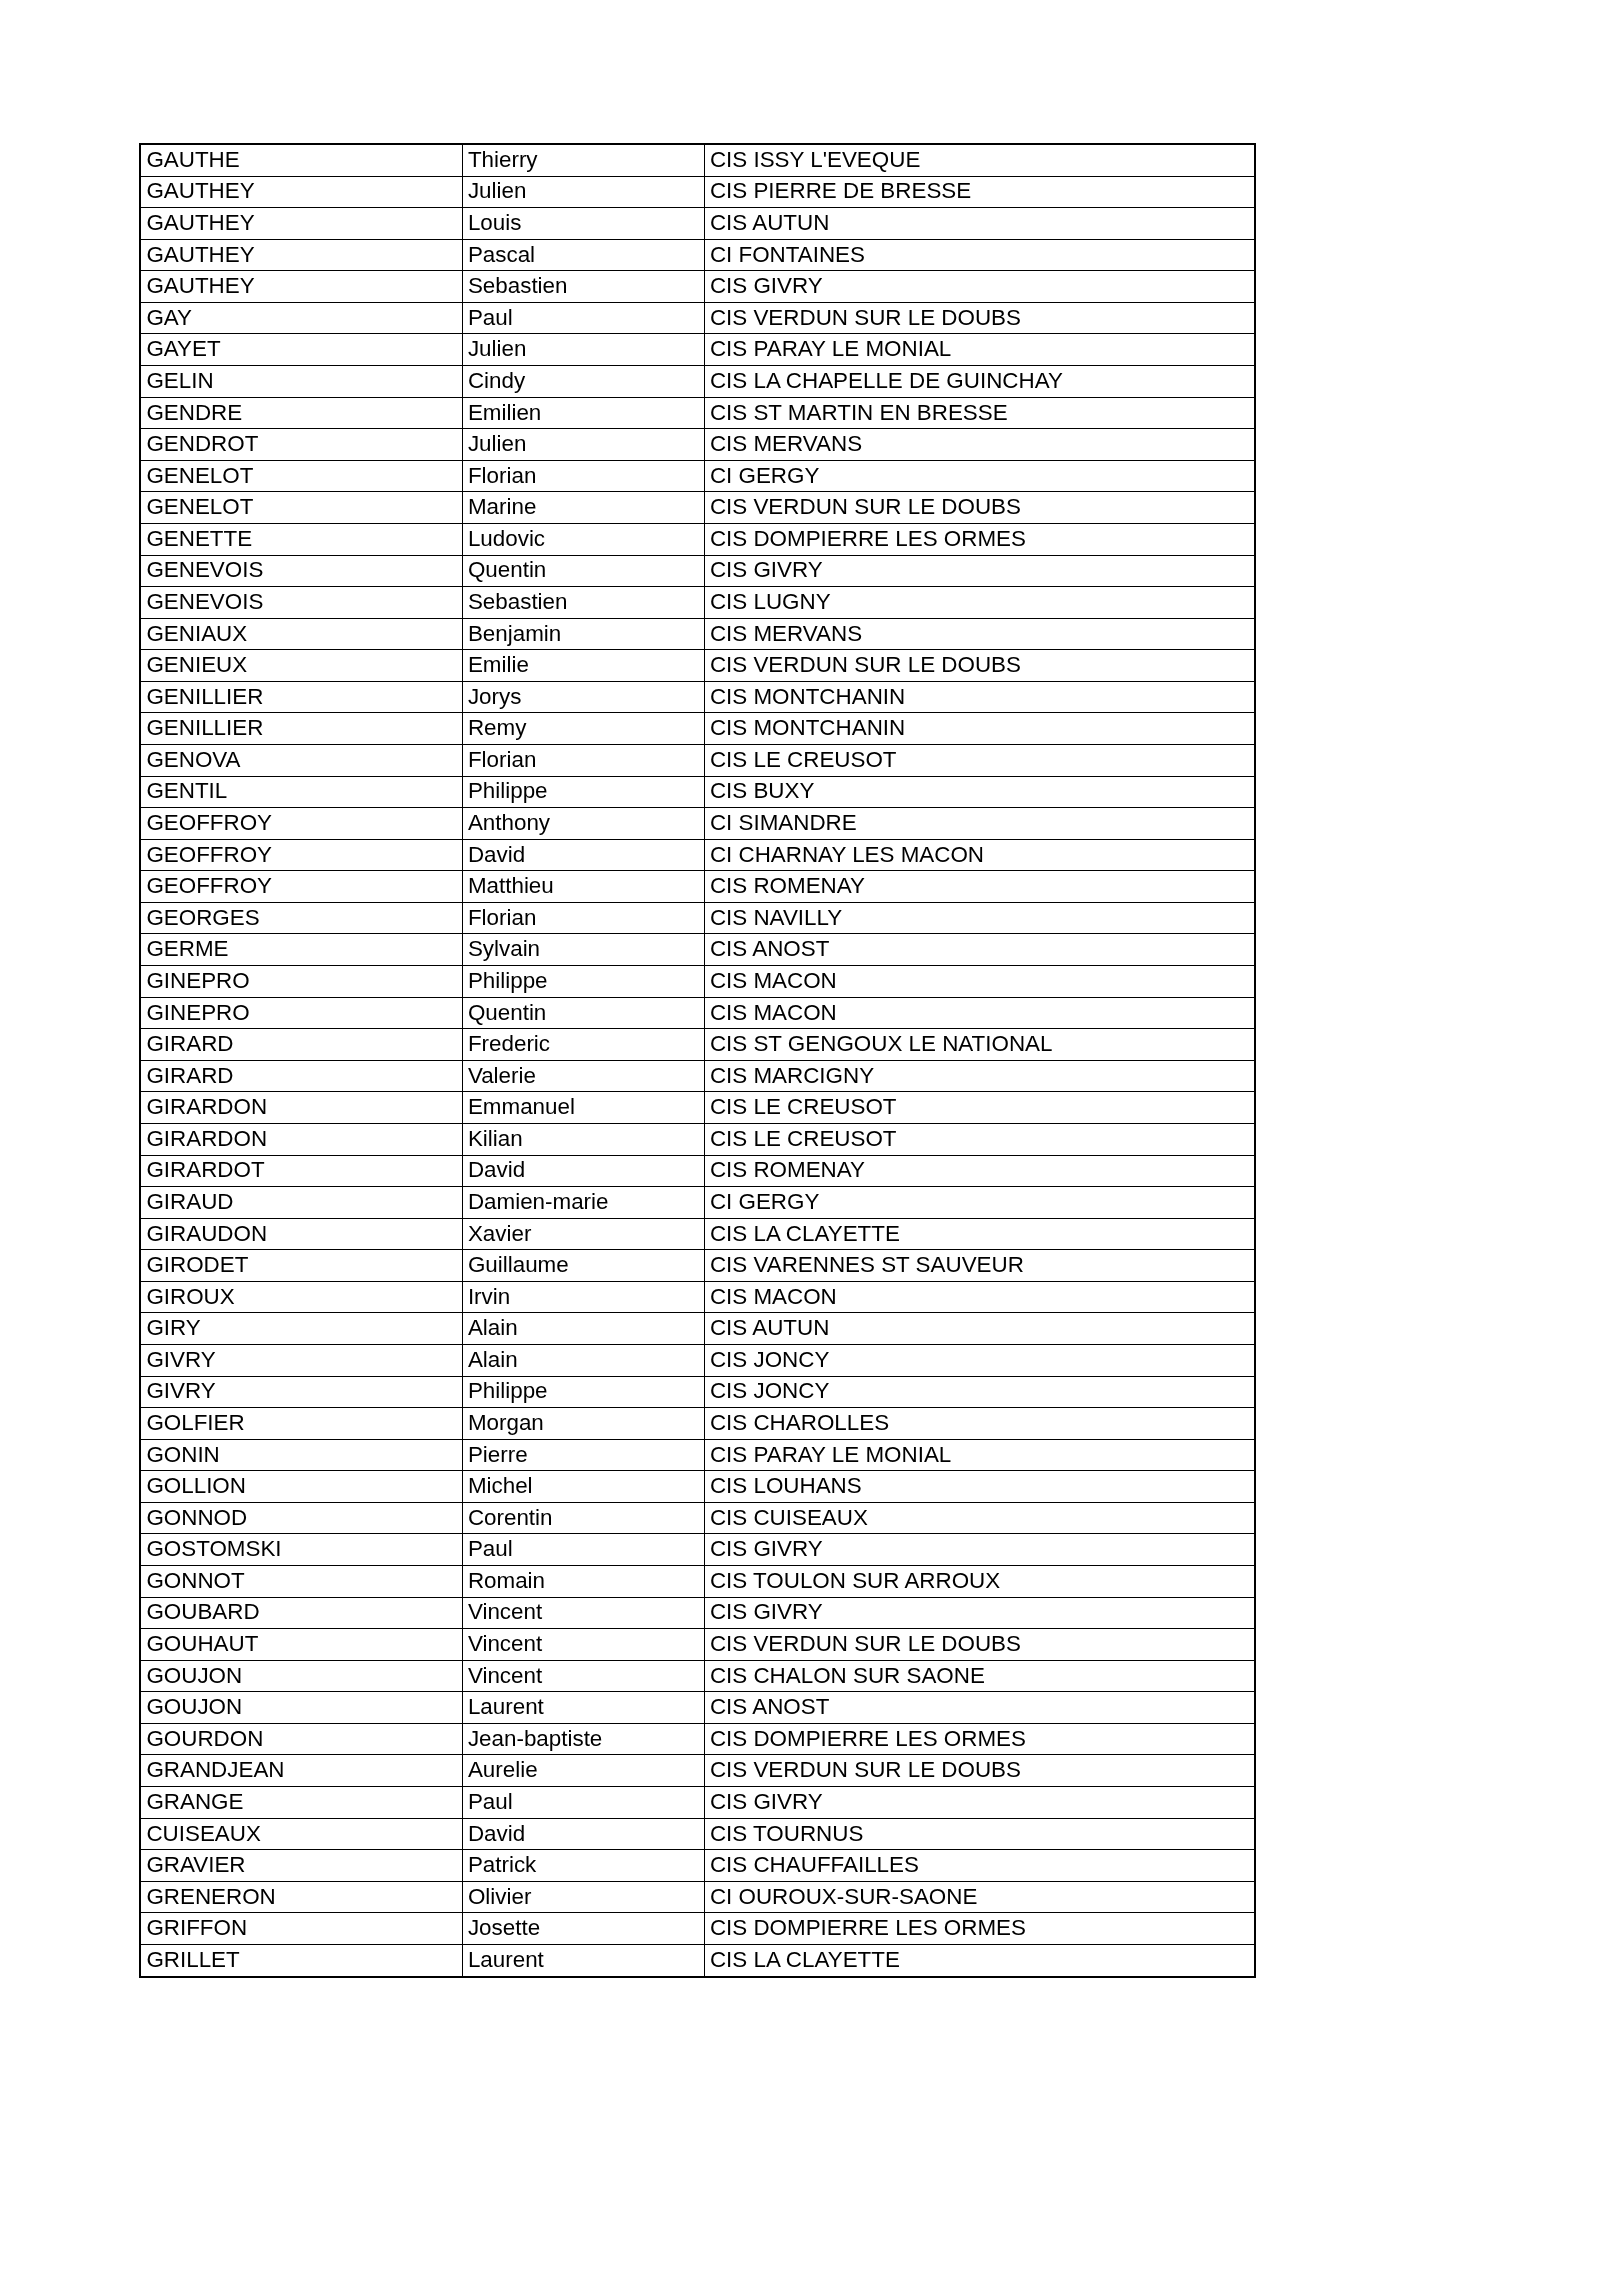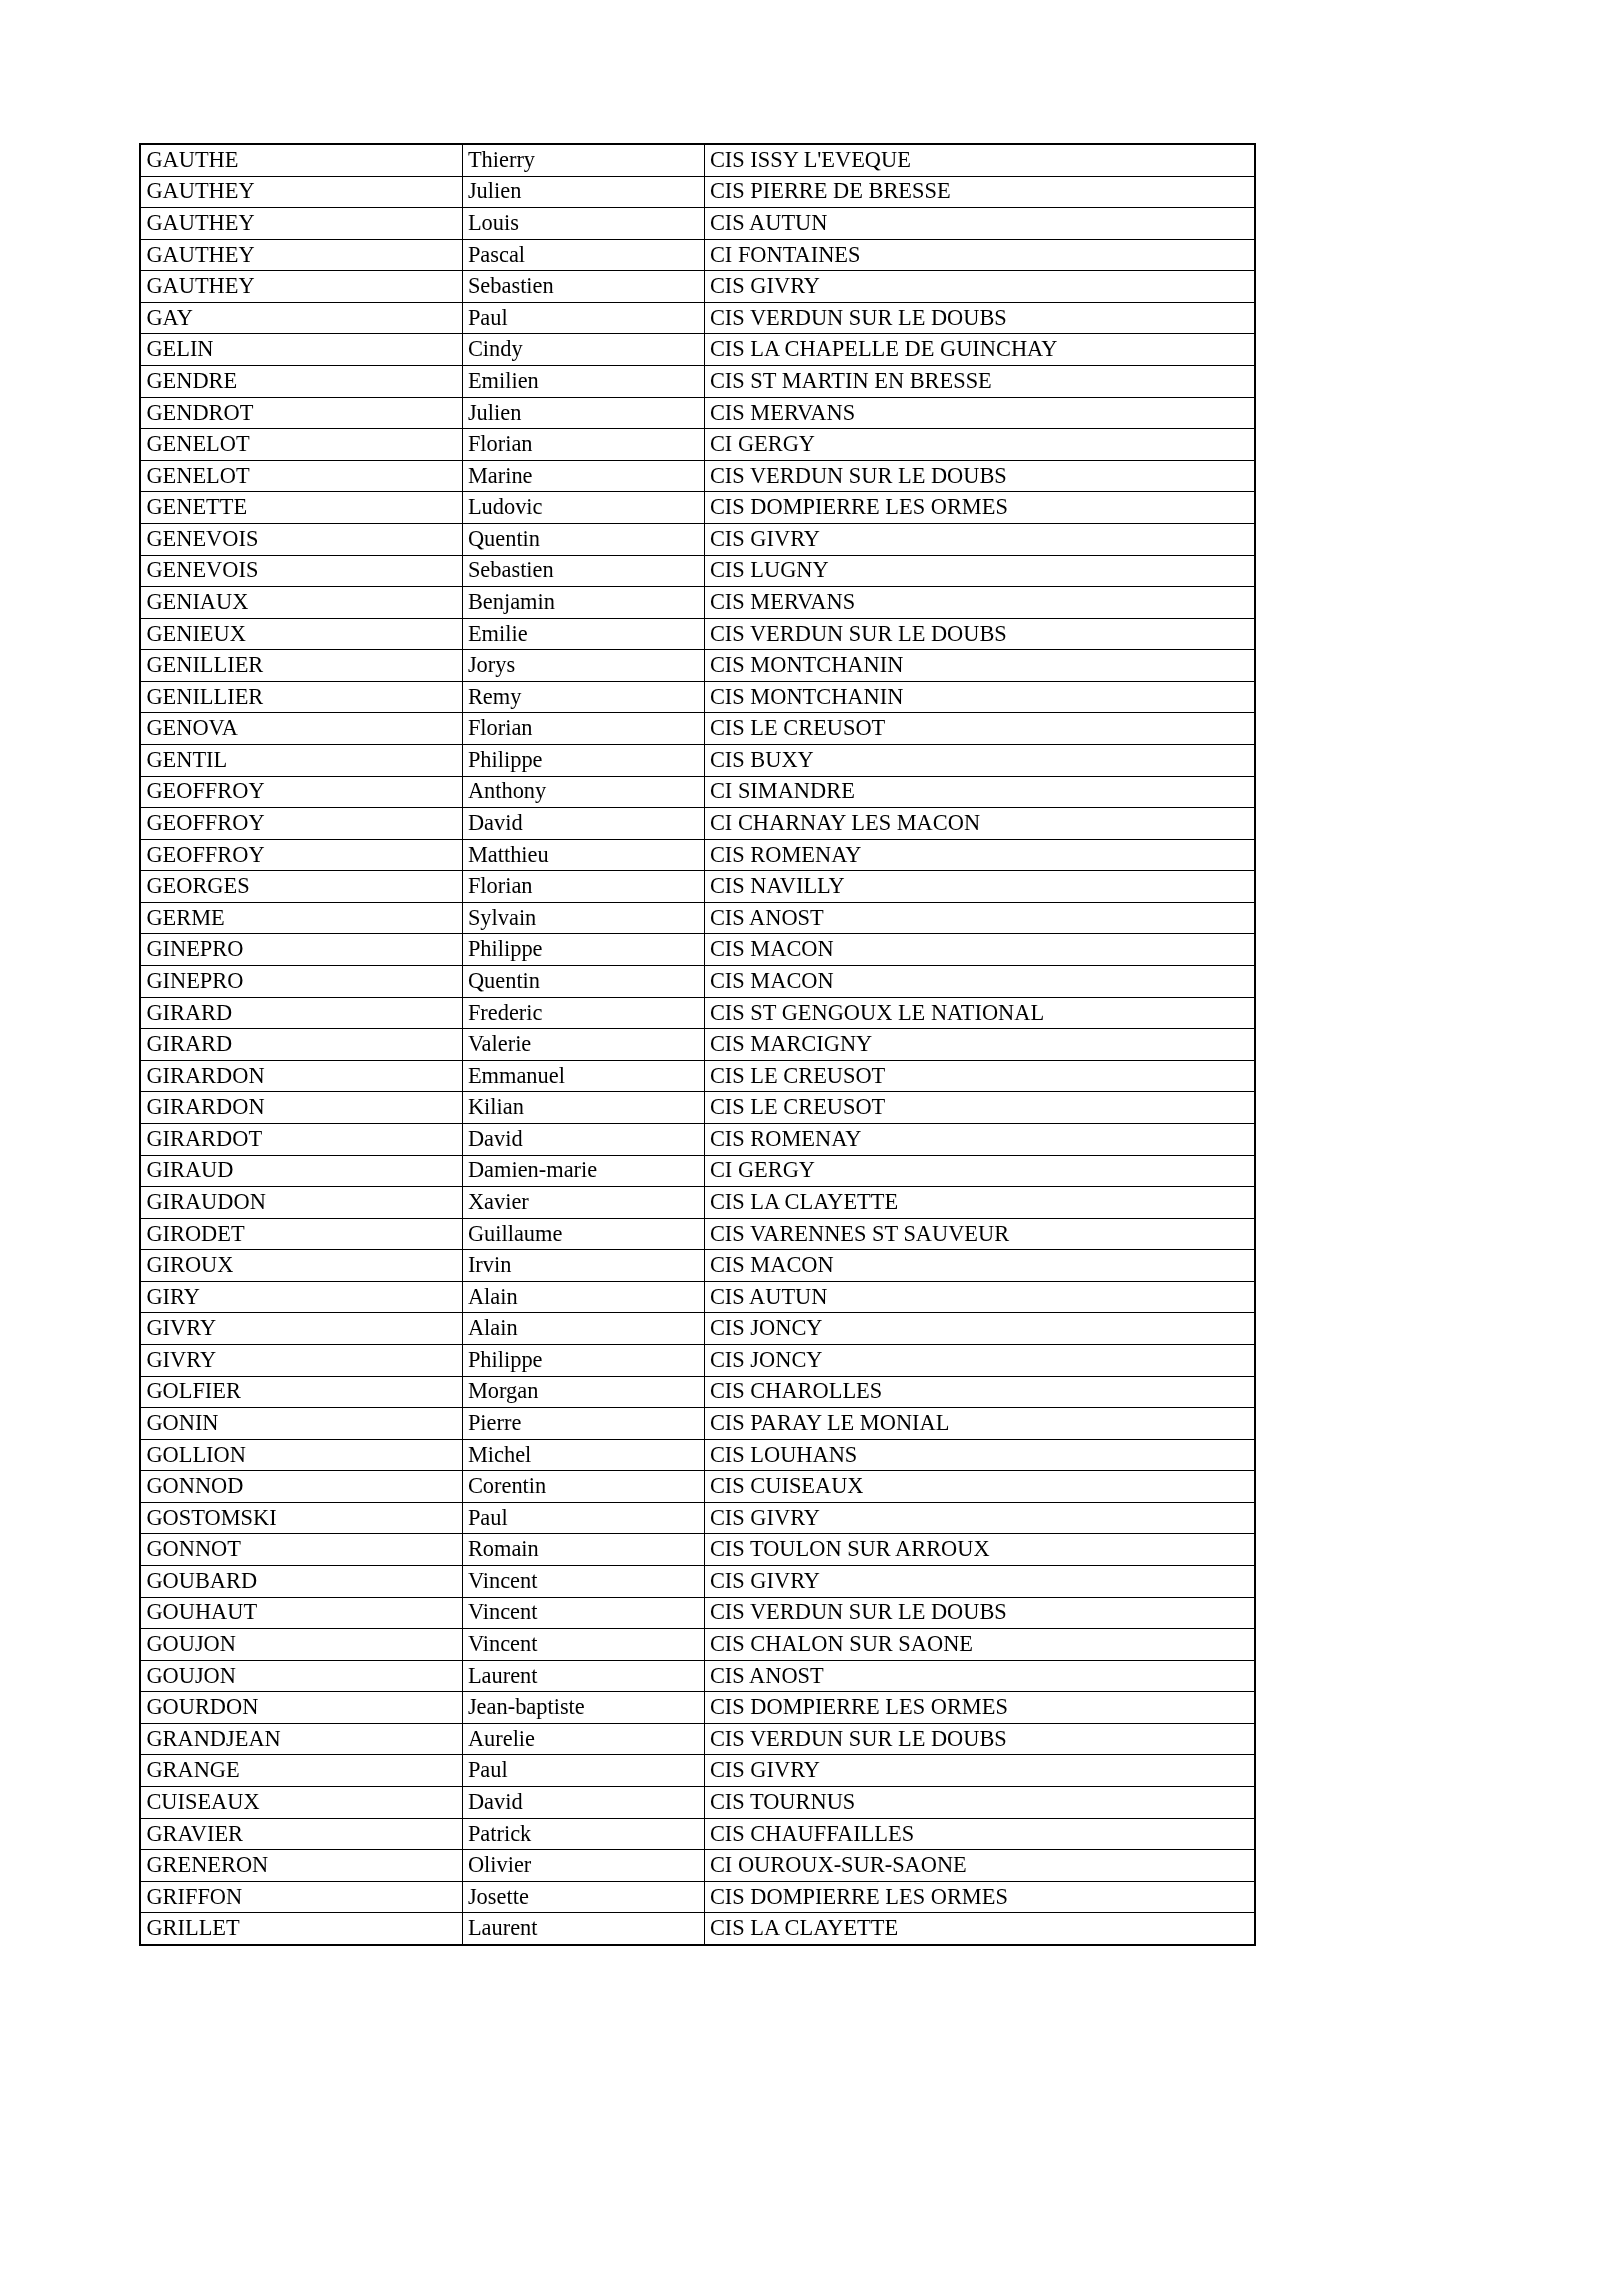--- a/index.html
+++ b/index.html
@@ -17,21 +17,20 @@
     position: relative;
     width: 1621px;
     height: 2293px;
     box-sizing: border-box;
   }
   .roster-wrap {
     position: absolute;
     left: 139px;
     top: 143px;
     width: 1115px;
-    font-family: Liberation Serif, serif;
   }
   table.roster {
     border-collapse: collapse;
     width: 100%;
     table-layout: fixed;
     border: 2.7px solid #000000;
   }
   table.roster td {
     border: 1.3px solid #000000;
     padding: 0.9px 5.4px 2.7px 5.4px;
@@ -82,20 +81,25 @@
             <td>GAUTHEY</td>
             <td>Sebastien</td>
             <td>CIS GIVRY</td>
           </tr>
           <tr>
             <td>GAY</td>
             <td>Paul</td>
             <td>CIS VERDUN SUR LE DOUBS</td>
           </tr>
           <tr>
+            <td>GAYET</td>
+            <td>Julien</td>
+            <td>CIS PARAY LE MONIAL</td>
+          </tr>
+          <tr>
             <td>GELIN</td>
             <td>Cindy</td>
             <td>CIS LA CHAPELLE DE GUINCHAY</td>
           </tr>
           <tr>
             <td>GENDRE</td>
             <td>Emilien</td>
             <td>CIS ST MARTIN EN BRESSE</td>
           </tr>
           <tr>

